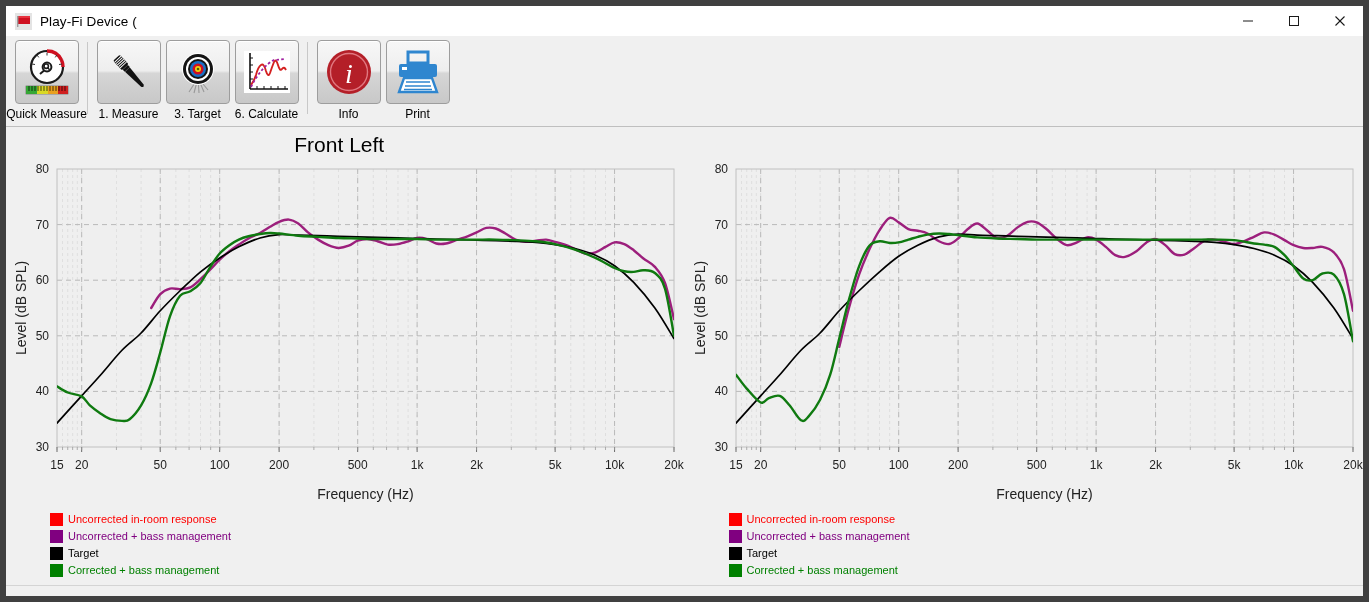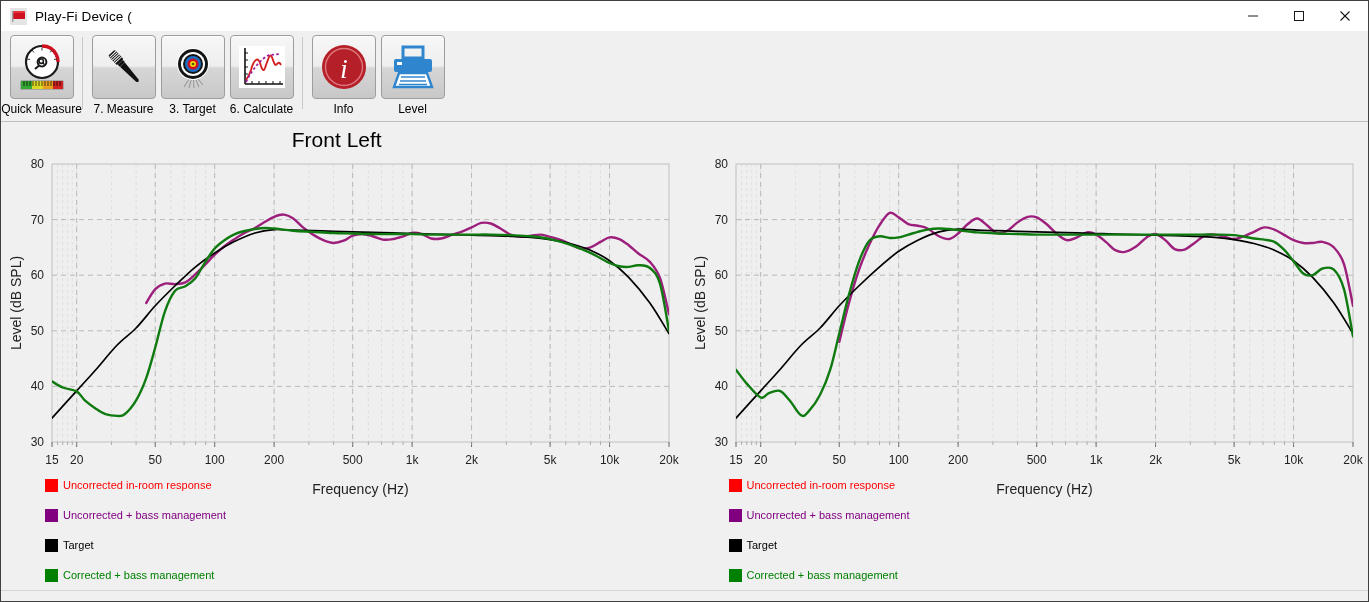--- a/index.html
+++ b/index.html
@@ -6,21 +6,21 @@
     margin: 0; padding: 0;
     width: 1369px; height: 602px;
     background: #ffffff;
     font-family: "Liberation Sans", sans-serif;
     overflow: hidden;
   }
   #app {
     position: relative;
     width: 1369px; height: 602px;
     background: #f0f0f0;
-    border: 1px solid #404040;
+    border: 6px solid #404040;
     box-sizing: border-box;
     display: flex;
     flex-direction: column;
   }
 
   
   .titlebar {
     height: 30px;
     background: #ffffff;
     display: flex;
@@ -132,21 +132,21 @@
     font-size: 21px;
     color: #000;
   }
   .chart-svg { position:absolute; top:0; left:0; }
   .legend {
     position: absolute;
     left: 44px;
     bottom: 8px;
     display: flex;
     flex-direction: column;
-    gap: 17px;
+    gap: 4px;
   }
   .legend-row {
     display: flex;
     align-items: center;
     height: 13px;
   }
   .legend-swatch {
     width: 13px; height: 13px;
     flex: 0 0 auto;
     margin-right: 5px;
@@ -260,21 +260,21 @@
                 <line x1="23" y1="12" x2="32" y2="12"></line>
                 <line x1="23" y1="14" x2="32" y2="14"></line>
                 <line x1="23" y1="16" x2="32" y2="16"></line>
                 <line x1="23" y1="18" x2="32" y2="18"></line>
               </g>
               <rect x="24" y="21" width="7" height="3" fill="#111"></rect>
               <path d="M24.3 24 L30.7 24 L29.2 46 Q27.5 49 25.8 46 Z" fill="#111"></path>
             </g>
           </svg>
         </div>
-        <div class="tb-label">7. Measure</div>
+        <div class="tb-label">1. Measure</div>
       </div>
 
       <div class="tb-btn">
         <div class="tb-icon-frame">
           <svg width="54" height="54" viewBox="0 0 54 54">
             <g stroke="#999" stroke-width="1.1" fill="none">
               <line x1="27" y1="33" x2="18" y2="47"></line>
               <line x1="27" y1="33" x2="23" y2="48"></line>
               <line x1="27" y1="33" x2="28" y2="48"></line>
               <line x1="27" y1="33" x2="33" y2="47"></line>
@@ -340,21 +340,21 @@
             <rect x="8" y="19" width="38" height="13" rx="2" fill="#2f86cf"></rect>
             <rect x="11" y="22" width="5" height="3" fill="#ffffff"></rect>
             <path d="M13 33 L41 33 L46 47 L8 47 Z" fill="#ffffff" stroke="#2f86cf" stroke-width="2.4"></path>
             <g stroke="#2f86cf" stroke-width="1.6">
               <line x1="15" y1="37" x2="39" y2="37"></line>
               <line x1="14" y1="41" x2="40" y2="41"></line>
               <line x1="13" y1="44.5" x2="41" y2="44.5"></line>
             </g>
           </svg>
         </div>
-        <div class="tb-label">Level</div>
+        <div class="tb-label">Print</div>
       </div>
     </div>
   </div>
 
   <div class="content">
 
     <div class="chart-panel">
       <div class="chart-title">Front Left</div>
       <svg class="chart-svg" id="svg-0" width="684" height="460">
           <rect x="51" y="42" width="617" height="278" fill="#efefef"></rect>

